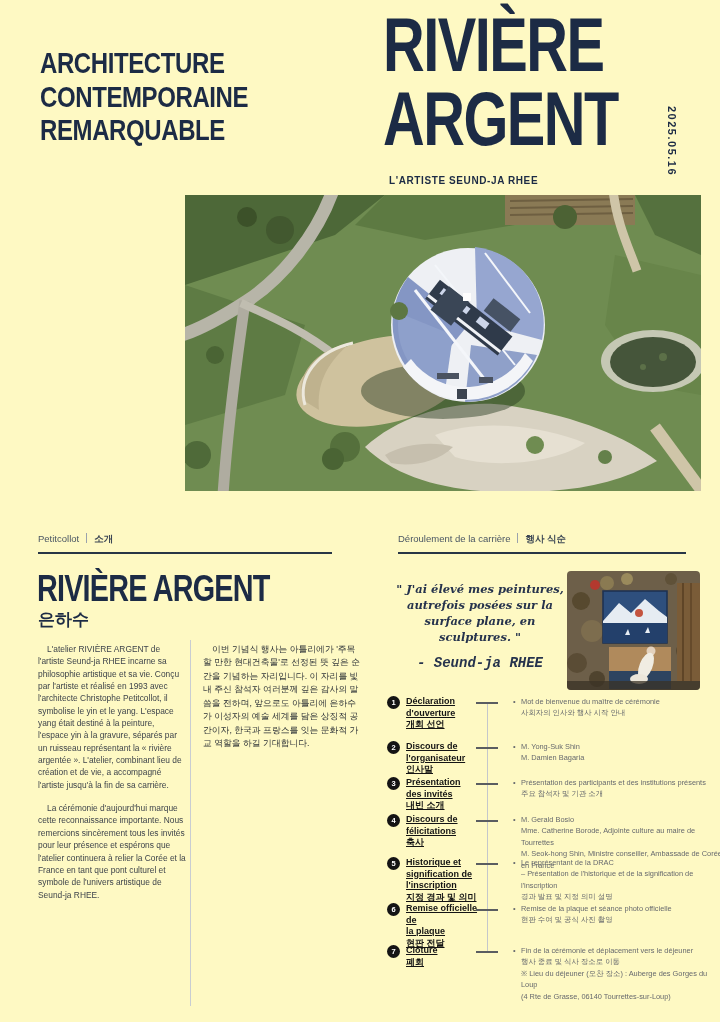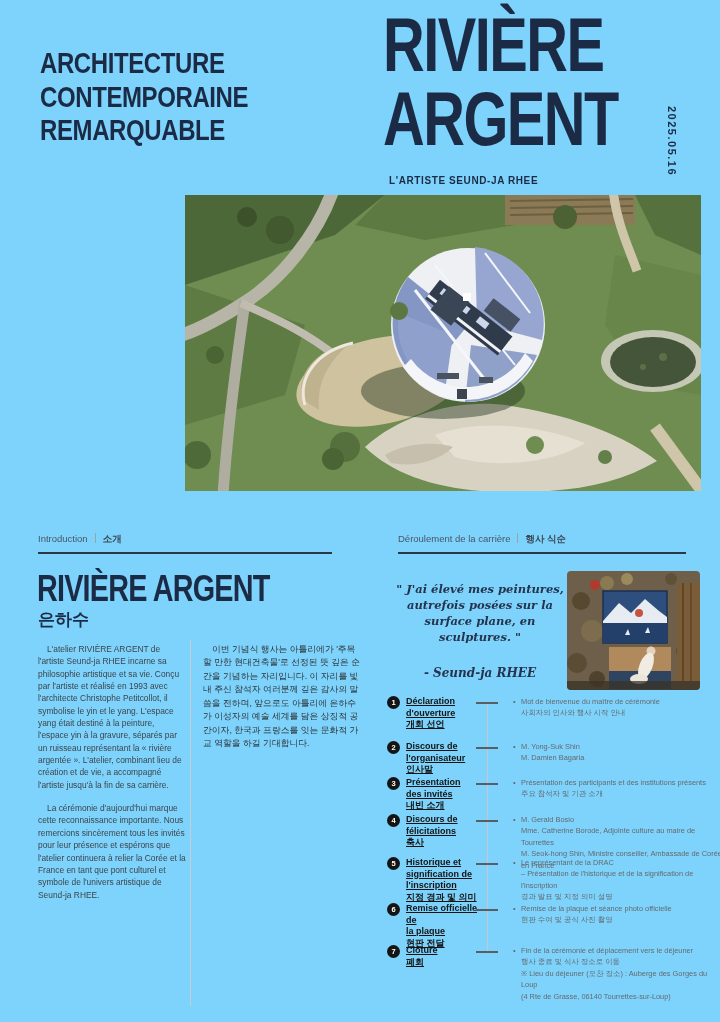--- a/index.html
+++ b/index.html
@@ -1,18 +1,18 @@
 <!DOCTYPE html>
 <html><head>
 <meta charset="utf-8">
 <style>
   html,body{margin:0;padding:0;background:#e8e8e8;}
   .page{
     position:relative;width:720px;height:1022px;margin:0 auto;
-    background:#7dd3fc;overflow:hidden;
+    background:#fef9c3;overflow:hidden;
     font-family:"Liberation Sans",sans-serif;color:#1c2b45;
   }
   .abs{position:absolute;}
   .kicker{
     left:40px;top:46px;font-size:30px;font-weight:800;line-height:1.12;
     letter-spacing:-0.5px;white-space:pre-line;transform:scaleX(0.8);transform-origin:left top;
   }
   .big-title{
     left:383px;top:8px;font-size:76px;font-weight:800;line-height:0.98;
     letter-spacing:-2px;white-space:pre-line;transform:scaleX(0.76);transform-origin:left top;
@@ -31,21 +31,21 @@
   .intro-heading{left:37px;top:568px;font-size:36px;font-weight:800;letter-spacing:-1px;
     transform:scaleX(0.8);transform-origin:left top;}
   .intro-heading-ko{left:38px;top:608px;font-size:17px;font-weight:700;}
   .col-fr{left:38px;top:643px;width:149px;font-size:8.4px;line-height:1.47;color:#3e444b;}
   .col-ko{left:203px;top:643px;width:161px;font-size:8.8px;line-height:1.53;color:#2f3439;}
   .col-fr p,.col-ko p{margin:0 0 11px 0;text-indent:9px;}
   .col-divider{left:190px;top:640px;width:1px;height:366px;background:#c8cdd2;}
   .quote{left:391px;top:582px;width:178px;text-align:center;
     font-family:"DejaVu Serif","Liberation Serif",serif;font-style:italic;font-weight:600;
     font-size:11.5px;line-height:1.38;color:#26334d;}
-  .quote .author{margin-top:20px;font-size:12px;}
+  .quote .author{margin-top:9px;font-size:14px;font-family:Liberation Mono, monospace;}
   .artist-photo{left:567px;top:571px;width:133px;height:119px;border-radius:4px;overflow:hidden;}
   .timeline{left:385px;top:694px;width:332px;height:322px;}
   .vline{position:absolute;left:102px;top:9px;height:250px;width:1px;background:#c4c7cb;}
   .t-row{position:absolute;left:0;width:332px;}
   .t-num{position:absolute;left:2px;top:1px;width:13px;height:13px;border-radius:50%;
     background:#141414;color:#fff;font-size:7.5px;font-weight:700;line-height:13px;text-align:center;}
   .t-label{position:absolute;left:21px;top:1px;width:80px;font-size:9px;font-weight:700;
     line-height:1.28;color:#141414;text-decoration:underline;}
   .t-label .fr{white-space:pre-line;}
   .t-label .ko{display:block;}
@@ -136,21 +136,21 @@
       <circle cx="380" cy="22" r="12" fill="#4c6234"></circle>
       <circle cx="160" cy="252" r="15" fill="#55703c"></circle>
       <circle cx="148" cy="264" r="11" fill="#4a6434"></circle>
       <circle cx="214" cy="116" r="9" fill="#5d7742"></circle>
       <circle cx="30" cy="160" r="9" fill="#4a6434"></circle>
       <circle cx="12" cy="260" r="14" fill="#4f6a39"></circle>
     </svg>
   </div>
 
   <div class="abs sec-hdr intro-hdr">
-    <span class="fr">Introduction</span><span class="hdr-sep"></span><span class="ko">소개</span>
+    <span class="fr">Petitcollot</span><span class="hdr-sep"></span><span class="ko">소개</span>
   </div>
   <div class="abs sec-hdr cer-hdr">
     <span class="fr">Déroulement de la carrière</span><span class="hdr-sep"></span><span class="ko">행사 식순</span>
   </div>
 
   <div class="abs intro-heading">RIVIÈRE ARGENT</div>
   <div class="abs intro-heading-ko">은하수</div>
 
   <div class="abs col-fr">
     <p>L'atelier RIVIÈRE ARGENT de l'artiste Seund-ja RHEE incarne sa philosophie artistique et sa vie. Conçu par l'artiste et réalisé en 1993 avec l'architecte Christophe Petitcollot, il symbolise le yin et le yang. L'espace yang était destiné à la peinture, l'espace yin à la gravure, séparés par un ruisseau représentant la « rivière argentée ». L'atelier, combinant lieu de création et de vie, a accompagné l'artiste jusqu'à la fin de sa carrière.</p>

